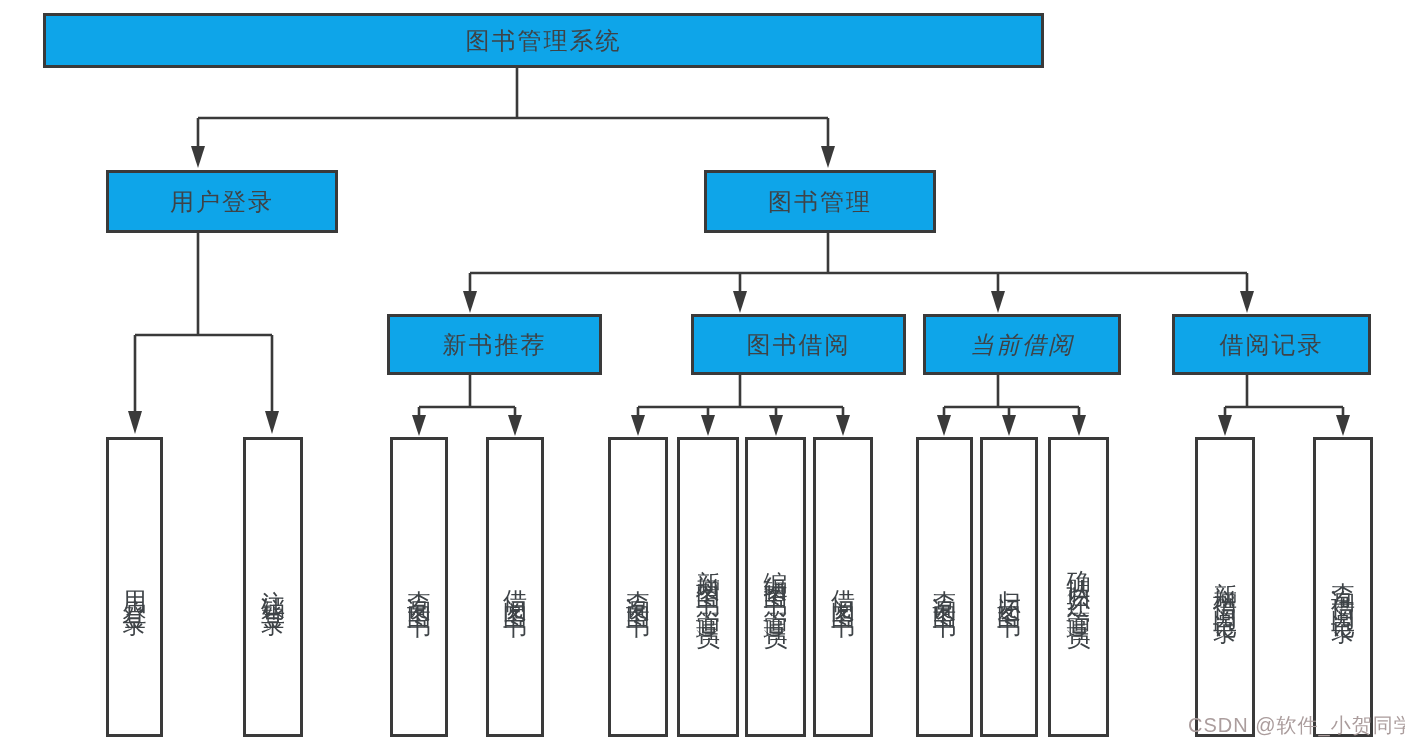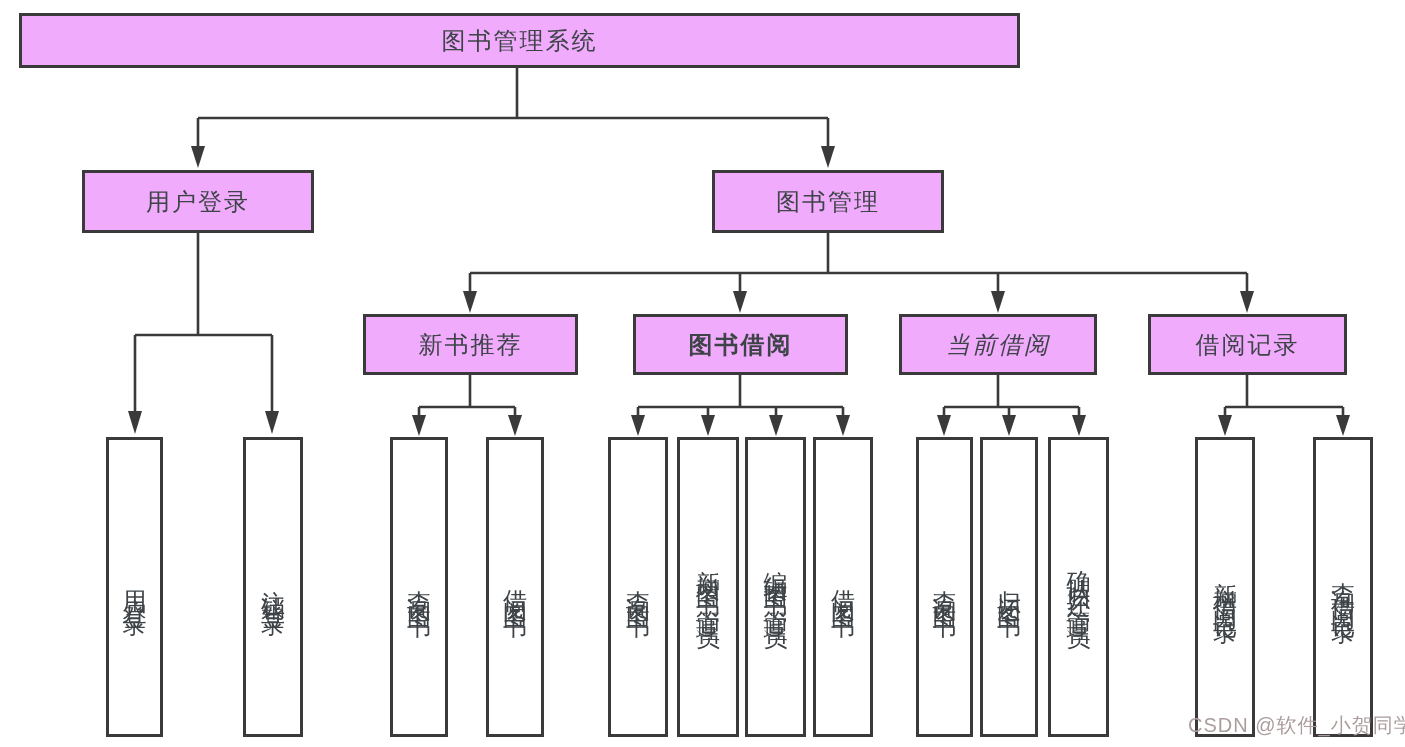--- a/index.html
+++ b/index.html
@@ -1,21 +1,21 @@
 <!DOCTYPE html>
 <html><head>
 <meta charset="utf-8">
 <style>
   html,body{margin:0;padding:0;background:#ffffff;width:1405px;height:747px;overflow:hidden;
     font-family:"Liberation Sans",sans-serif;}
   #stage{position:relative;width:1405px;height:747px;background:#ffffff;}
   #wires{position:absolute;left:0;top:0;z-index:1;}
-  .node{position:absolute;box-sizing:border-box;border:3px solid #3a3a3a;background:#f0abfc;
+  .node{position:absolute;box-sizing:border-box;border:3px solid #3a3a3a;background:#0ea5e9;
     display:flex;align-items:center;justify-content:center;z-index:2;
-    color:#3e4347;font-size:24px;letter-spacing:2px;white-space:nowrap;}
+    color:#3e4347;font-size:24px;letter-spacing:2px;white-space:nowrap;margin-left:24px;}
   .root{left:19px;top:13px;width:1001px;height:55px;}
   .l2{top:170px;width:232px;height:63px;}
   .l3{top:314px;height:61px;}
   .vbox{position:absolute;top:437px;height:300px;box-sizing:border-box;border:3px solid #3a3a3a;
     background:#ffffff;display:flex;align-items:center;justify-content:center;z-index:2;}
   .vbox span{writing-mode:vertical-rl;text-orientation:mixed;color:#3e4347;
     font-size:24px;line-height:1;letter-spacing:8px;}
   .watermark{position:absolute;left:1188px;top:712px;z-index:3;font-size:20px;
     color:#ab9d9d;letter-spacing:1px;white-space:nowrap;}
 </style>
@@ -53,24 +53,24 @@
       <polygon points="1002,415 1016,415 1009,436"></polygon>
       <polygon points="1072,415 1086,415 1079,436"></polygon>
       <polygon points="1218,415 1232,415 1225,436"></polygon>
       <polygon points="1336,415 1350,415 1343,436"></polygon>
     </g>
   </svg>
 
   <div class="node root">图书管理系统</div>
 
   <div class="node l2" style="left:82px;">用户登录</div>
-  <div class="node l2" style="left:712px;">图书管理</div>
+  <div class="node l2" style="left:680px;">图书管理</div>
 
   <div class="node l3" style="left:363px;width:215px;">新书推荐</div>
-  <div class="node l3" style="left:633px;width:215px;font-weight:bold;">图书借阅</div>
+  <div class="node l3" style="left:667px;width:215px;">图书借阅</div>
   <div class="node l3" style="left:899px;width:198px;font-style:italic;">当前借阅</div>
   <div class="node l3" style="left:1148px;width:199px;">借阅记录</div>
 
   <div class="vbox" style="left:106px;width:57px;">
     <span>用户登录</span>
     </div>
   <div class="vbox" style="left:243px;width:60px;">
     <span>注销登录</span>
     </div>
 

